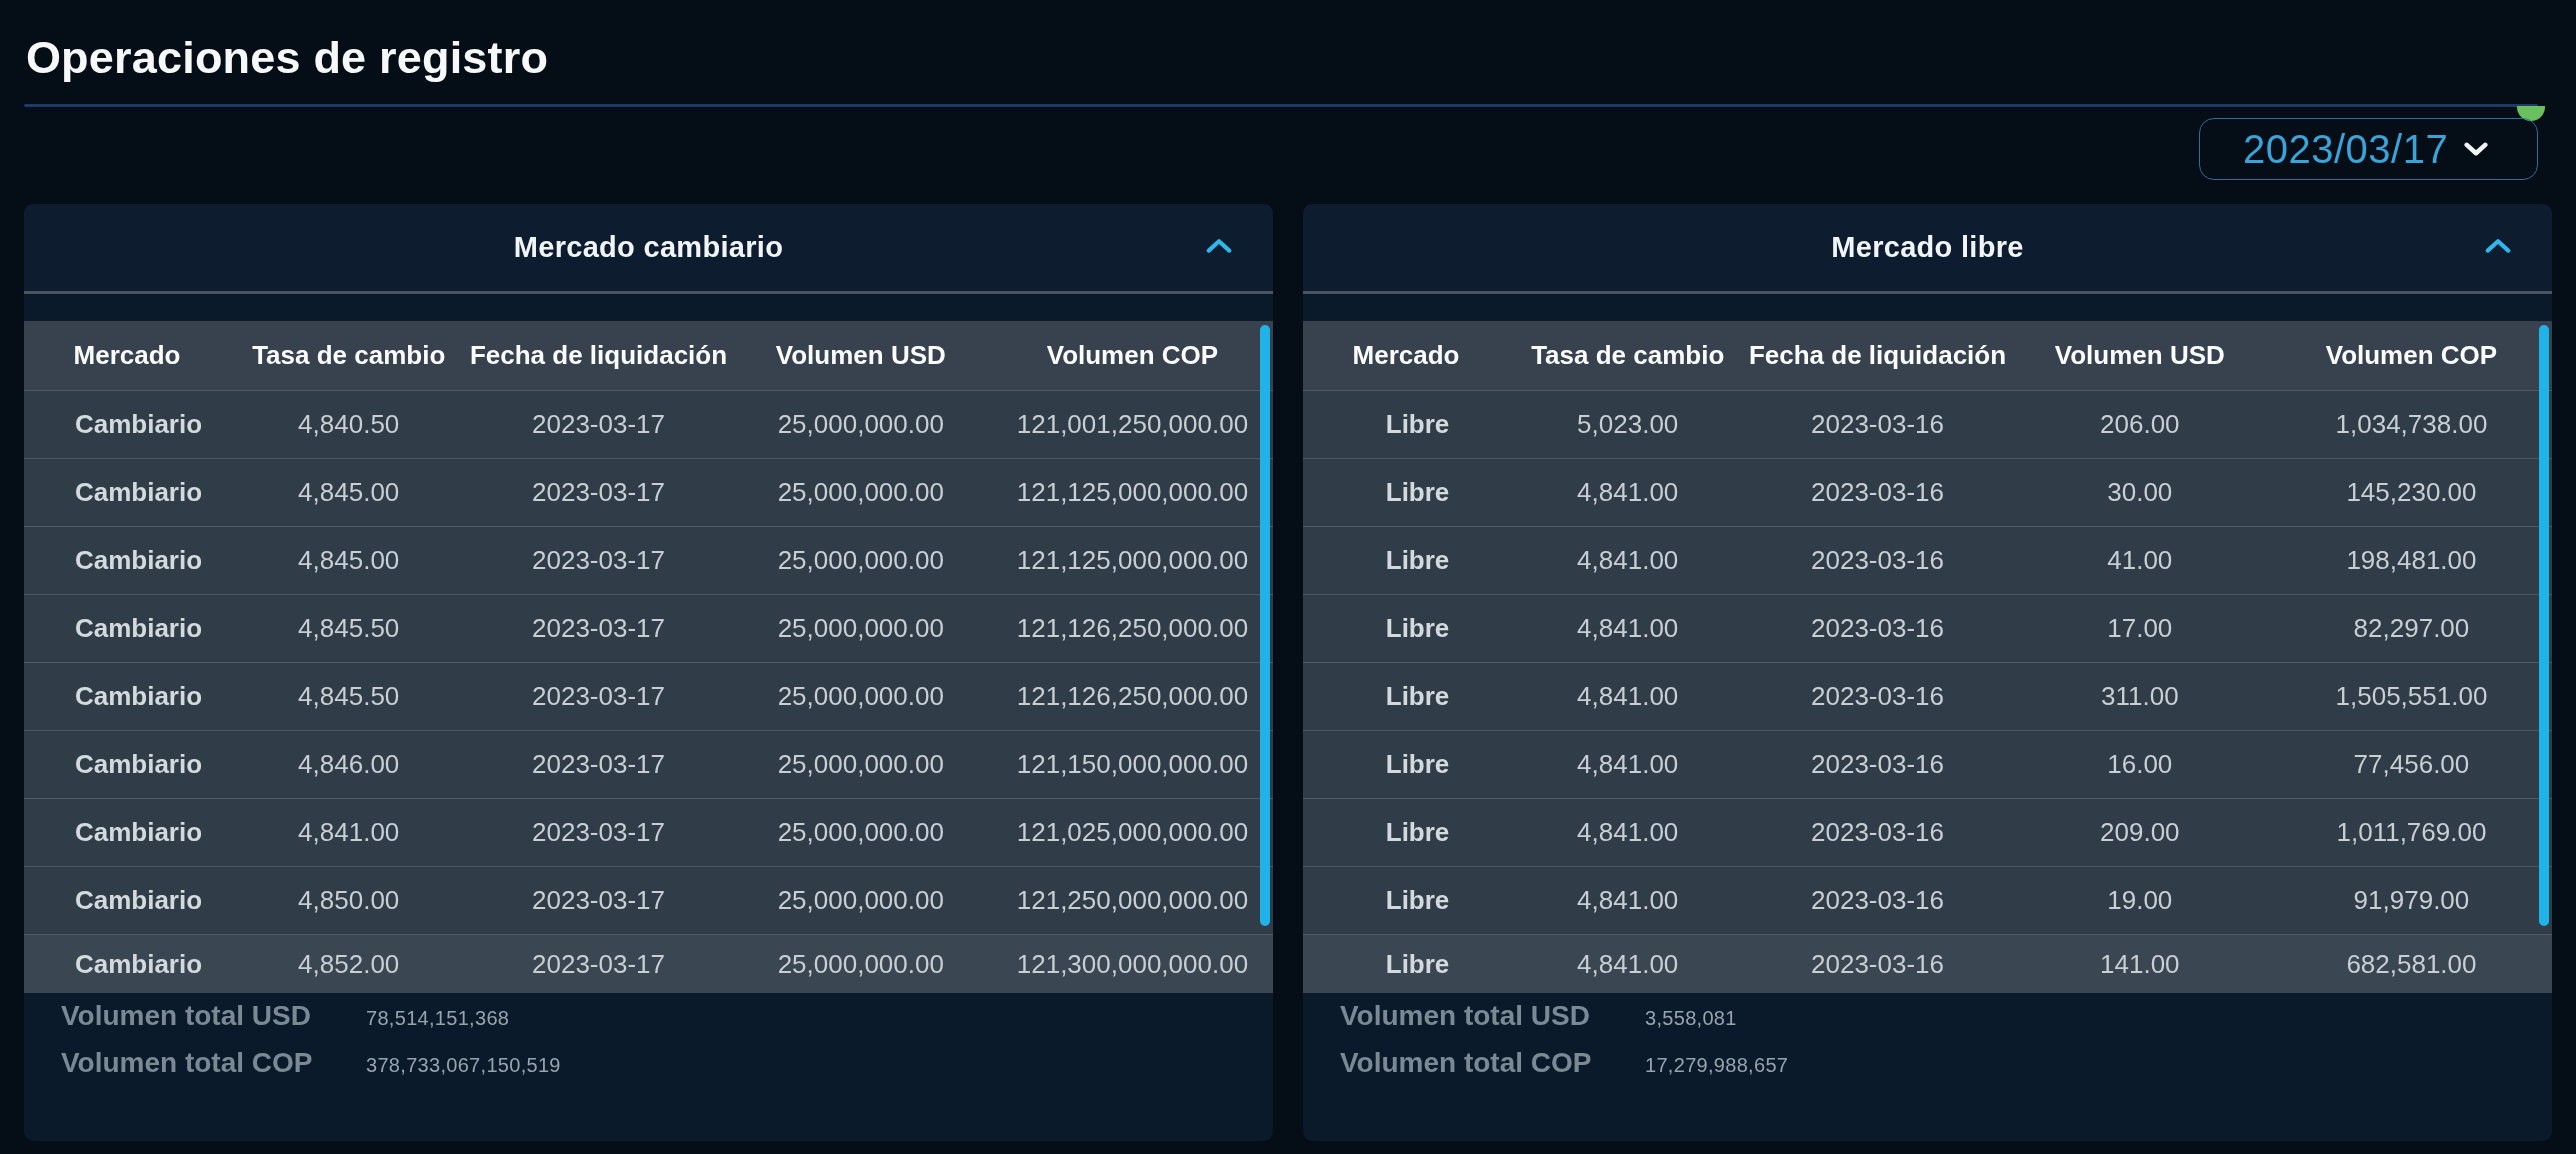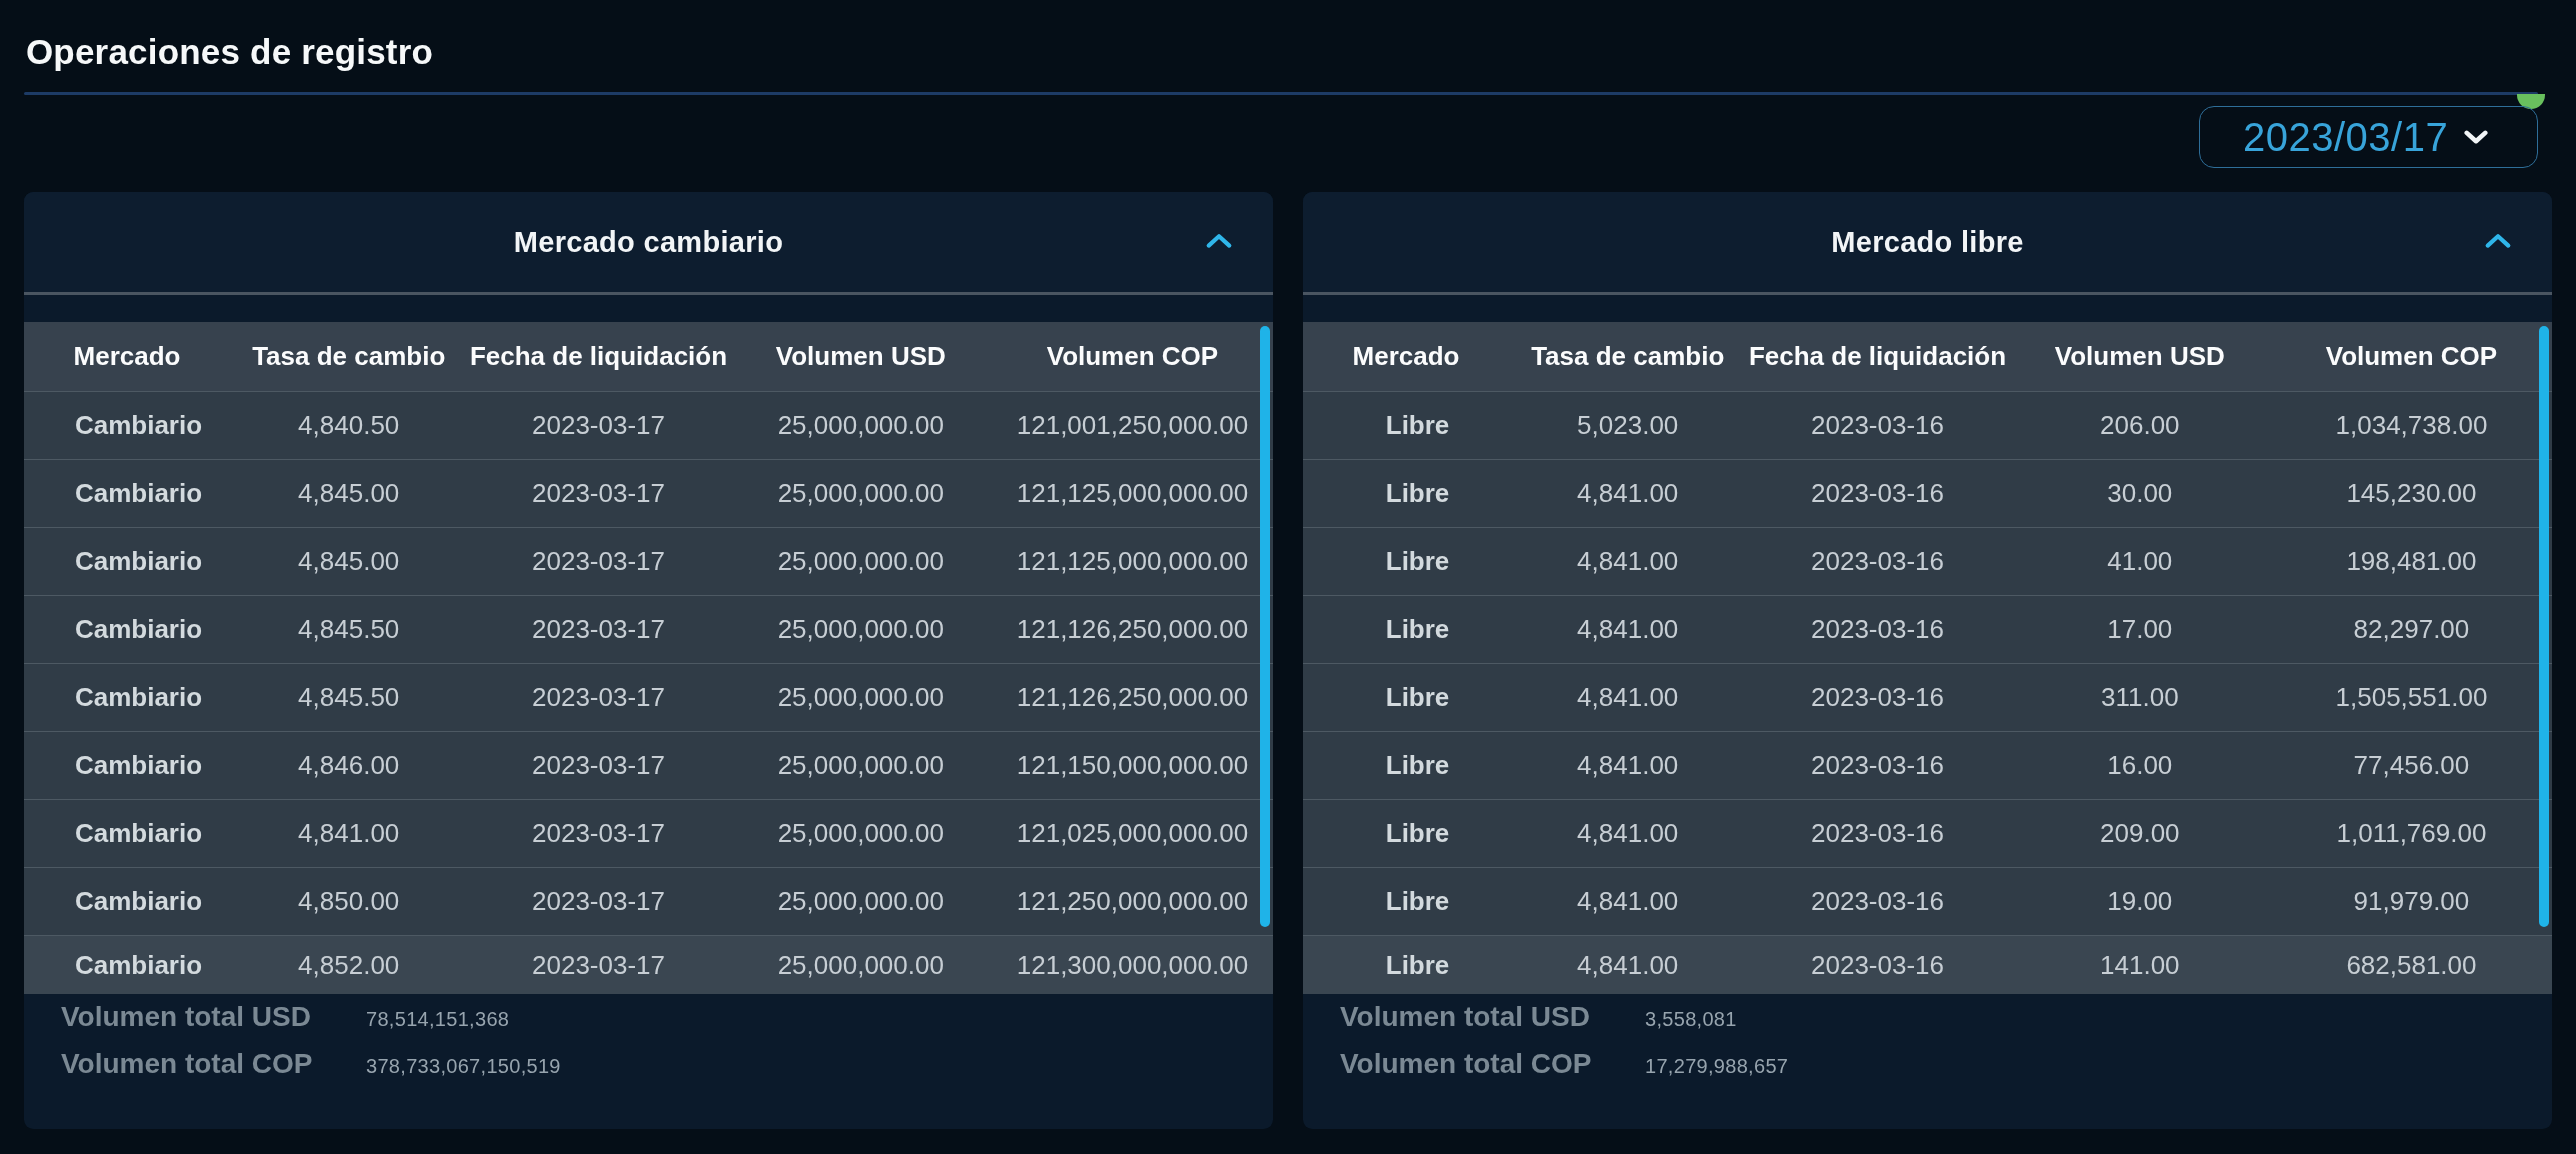--- a/index.html
+++ b/index.html
@@ -7,21 +7,21 @@
     width:2576px;height:1154px;overflow:hidden;
     background:#050e17;
     font-family:"Liberation Sans","DejaVu Sans",sans-serif;
     -webkit-font-smoothing:antialiased;
   }
   .page{position:relative;width:100%;height:100%;}
 
   
   .top-header{position:relative;padding:18.7px 38px 0 24px;}
   .page-title{
-    color:#f6f8f9;font-size:35px;font-weight:700;letter-spacing:0.2px;
+    color:#f6f8f9;font-size:45px;font-weight:700;letter-spacing:0.2px;
     margin:0;padding:13px 0 20.6px 1.9px;
   }
   .title-divider{height:2.8px;background:#1d3b66;border-radius:1.9px;position:relative;}
   .status-dot{
     position:absolute;right:-6.5px;top:1.9px;width:28px;height:15px;
     background:#69c05e;border-radius:0 0 15px 15px;
   }
 
   
   .filter-row{display:flex;justify-content:flex-end;padding:11.2px 38px 0 0;}
@@ -35,21 +35,21 @@
   }
   .date-select .chev{margin-right:49px;display:flex;align-items:center;}
 
   
   .panels{display:flex;gap:30px;padding:24px 24px 0 24px;}
   .panel{
     width:1249px;height:937px;background:#0b1a2b;border-radius:9.4px;
     display:flex;flex-direction:column;overflow:hidden;
   }
   .panel-header{
-    height:100px;background:#0d1d2f;position:relative;
+    height:87px;background:#0d1d2f;position:relative;
     display:flex;align-items:center;justify-content:center;flex:0 0 auto;
   }
   .panel-title{color:#f2f5f7;font-size:29px;font-weight:700;letter-spacing:0.3px;}
   .collapse-toggle{
     position:absolute;right:34px;top:50%;transform:translateY(-50%);
     background:none;border:none;padding:5.6px;cursor:pointer;display:flex;
   }
   .panel-divider{height:2.8px;background:#4a5561;flex:0 0 auto;}
   .table-gap{height:27px;flex:0 0 auto;}
 

